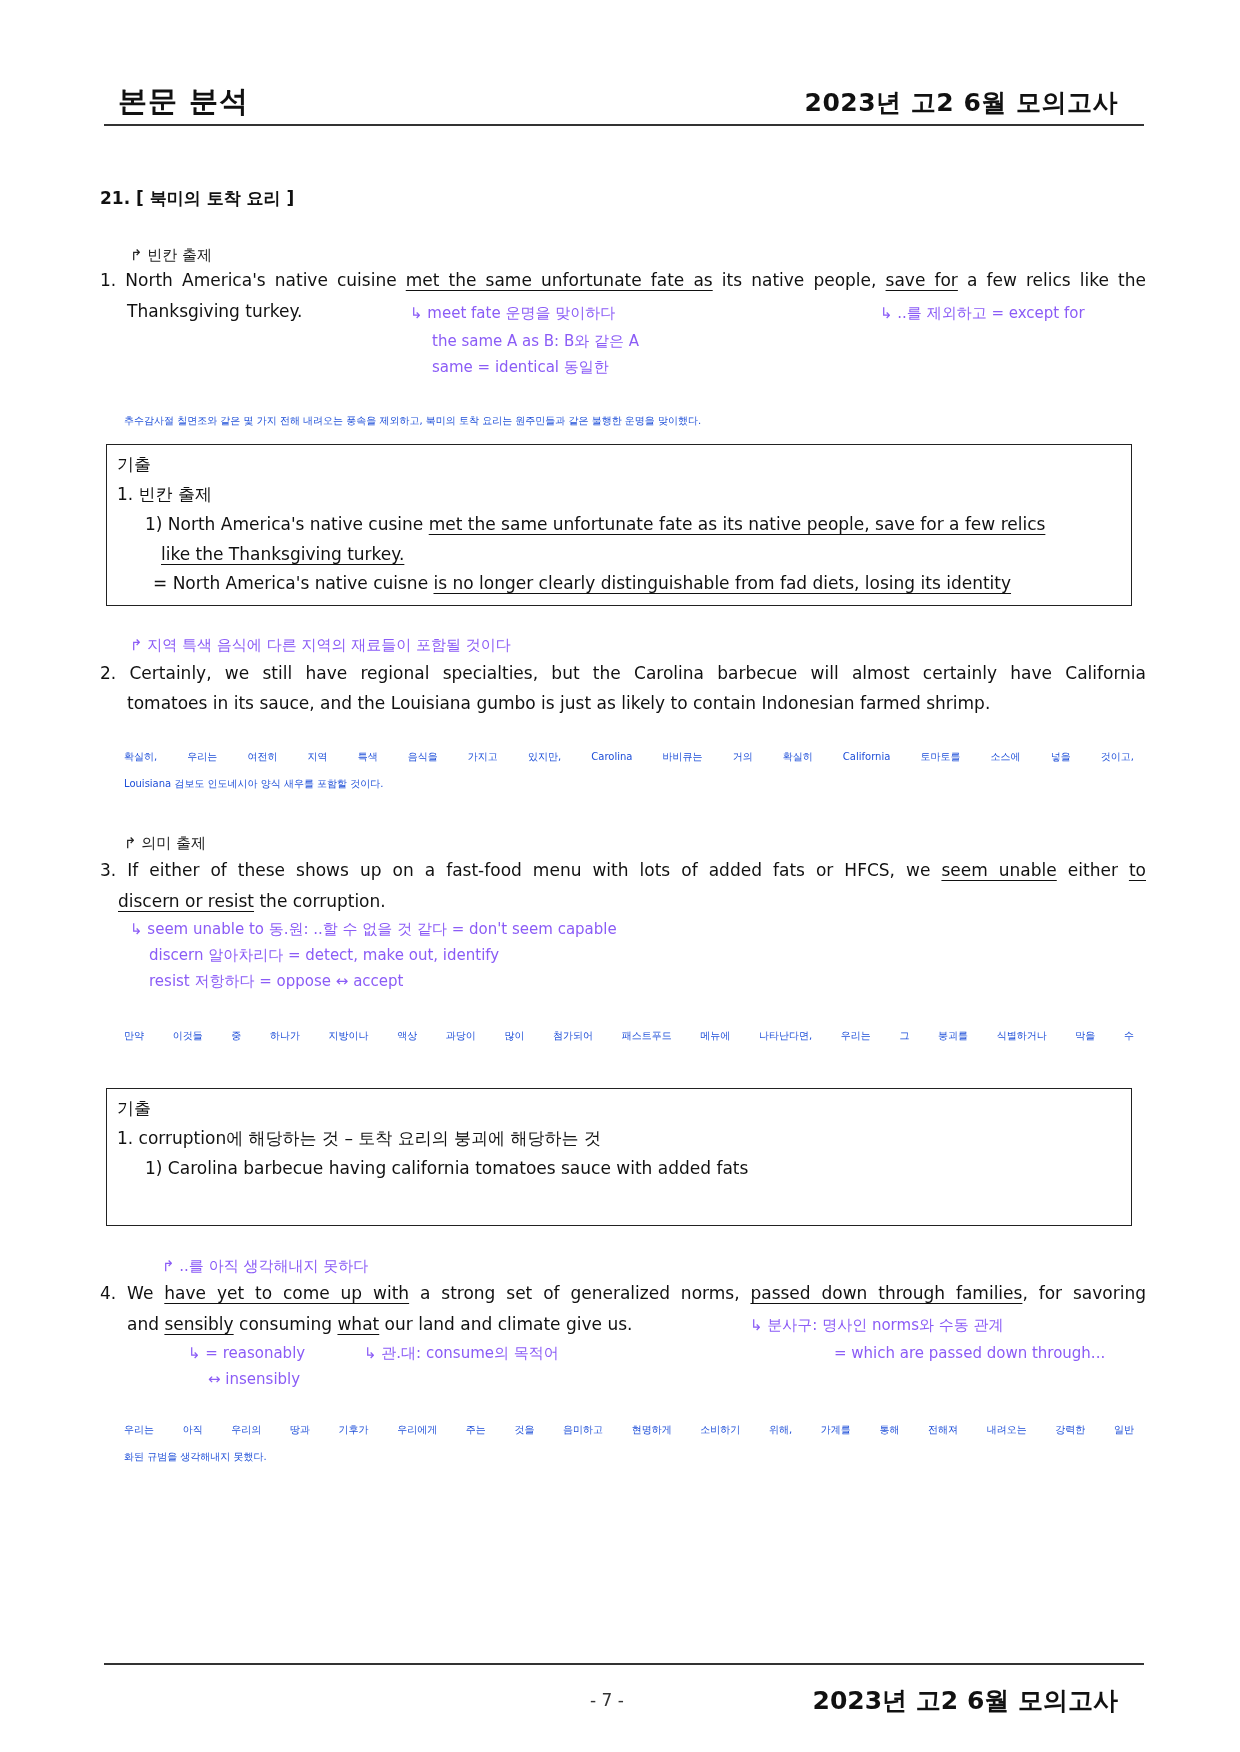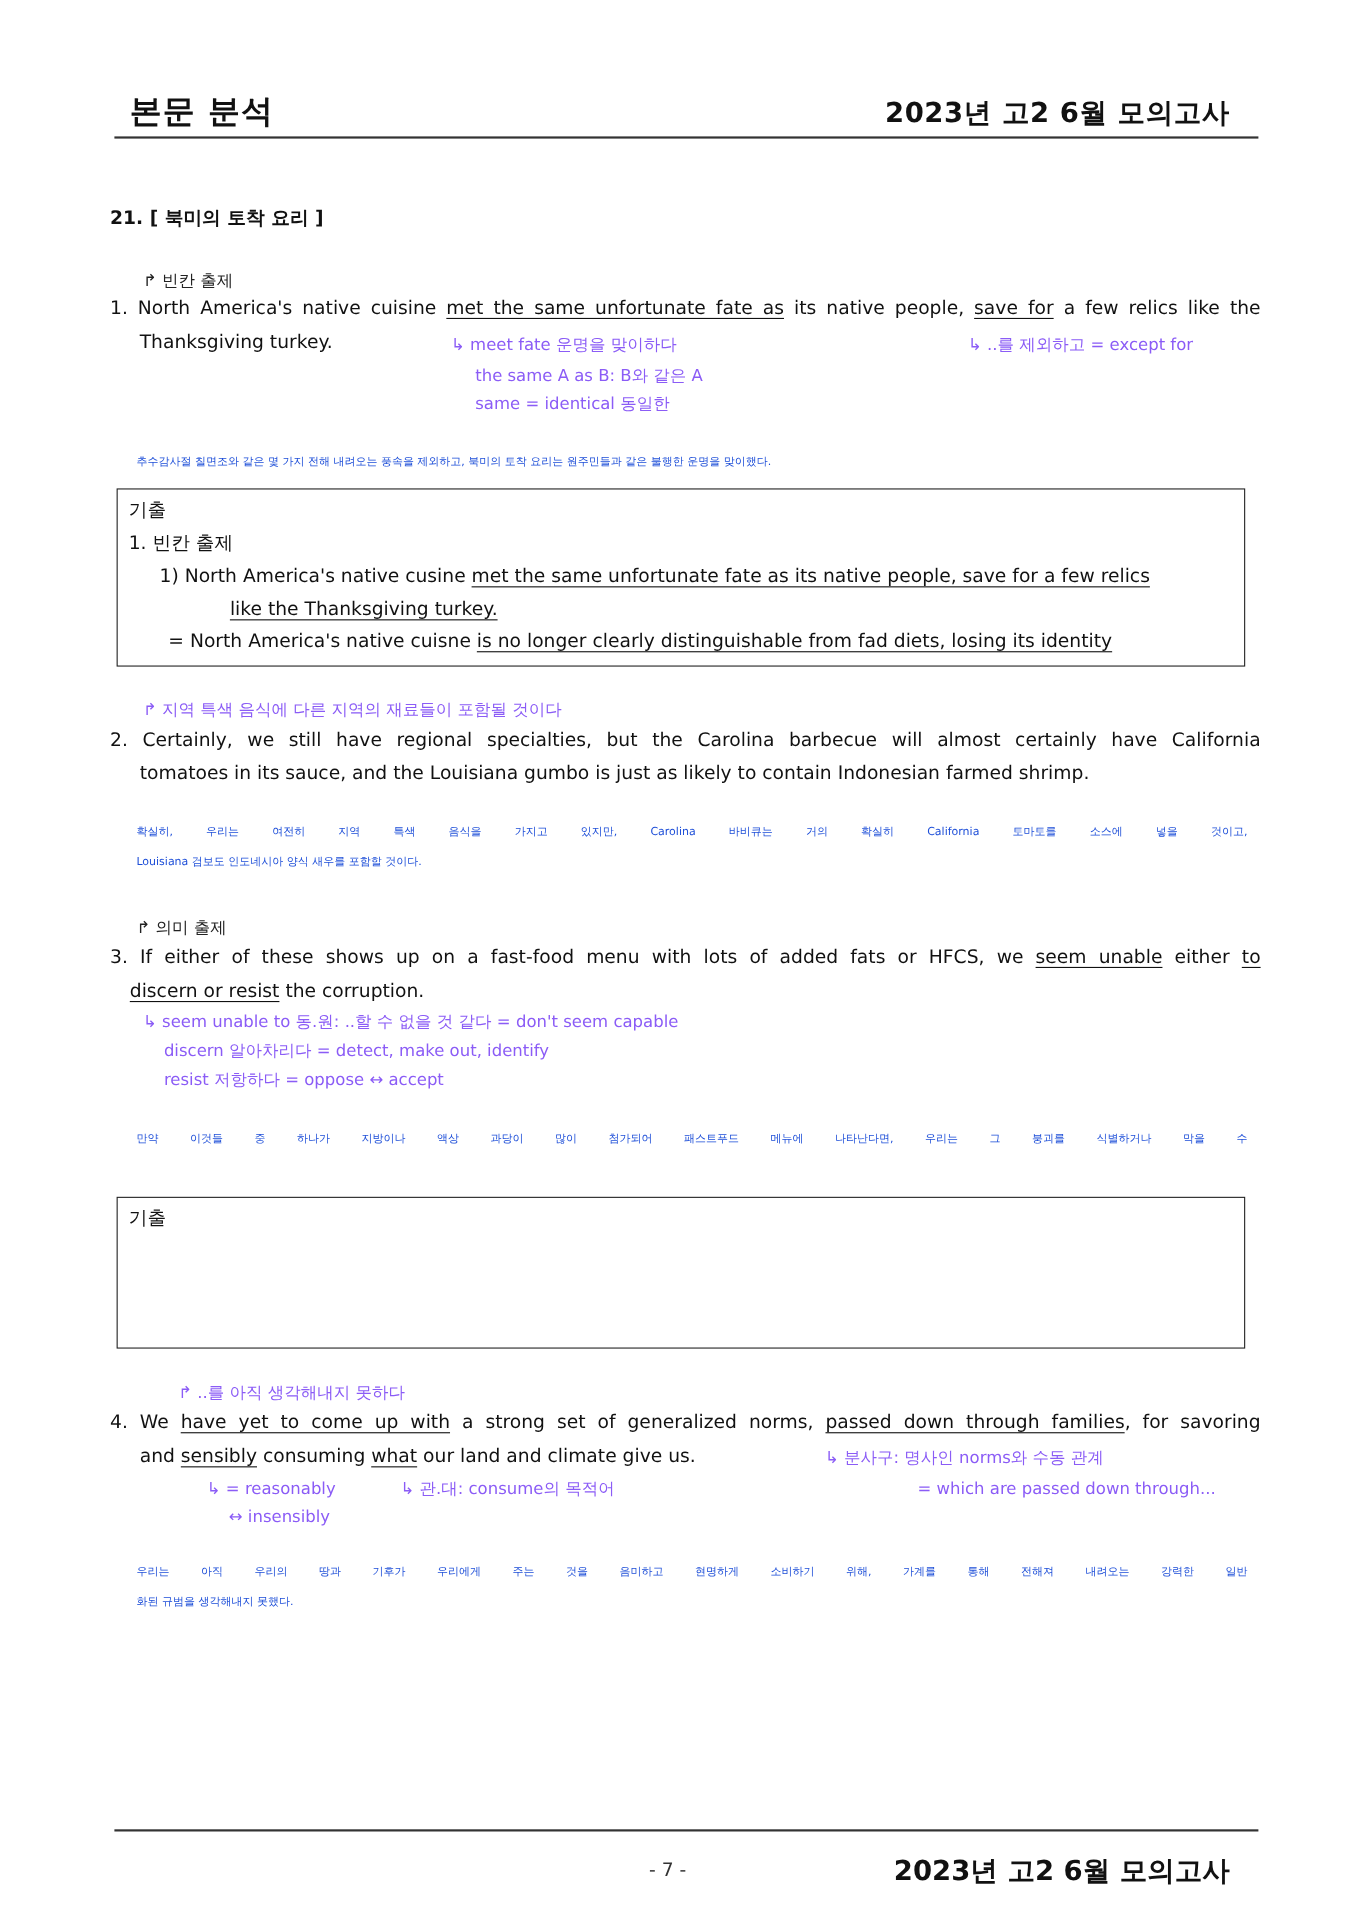--- a/index.html
+++ b/index.html
@@ -66,41 +66,43 @@
 <div class="line red" style="left:410px; top:302px;">↳ meet fate 운명을 맞이하다</div>
 <div class="line red" style="left:432px; top:330px;">the same A as B: B와 같은 A</div>
 <div class="line red" style="left:432px; top:356px;">same = identical 동일한</div>
 <div class="line red" style="left:880px; top:302px;">↳ ..를 제외하고 = except for</div>
 <div class="kor" style="left:124px; top:407px; width:1010px;">추수감사절 칠면조와 같은 몇 가지 전해 내려오는 풍속을 제외하고, 북미의 토착 요리는 원주민들과 같은 불행한 운명을 맞이했다.</div>
 
 <div class="box" style="top:444px; height:160px;">
   <div class="row" style="left:10px; top:8px;">기출</div>
   <div class="row" style="left:10px; top:38px;">1. 빈칸 출제</div>
   <div class="row" style="left:38px; top:68px;"><span>1) North America's native cusine </span><span class="u">met the same unfortunate fate as its native people, save for a few relics</span></div>
-  <div class="row" style="left:54px; top:98px;margin-left:48px;"><span class="u"> like the Thanksgiving turkey.</span></div>
+  <div class="row" style="left:54px; top:98px;"><span class="u"> like the Thanksgiving turkey.</span></div>
   <div class="row" style="left:46px; top:127px;"><span>= North America's native cuisne </span><span class="u">is no longer clearly distinguishable from fad diets, losing its identity</span></div>
 </div>
 
 <div class="line red" style="left:130px; top:634px;">↱ 지역 특색 음식에 다른 지역의 재료들이 포함될 것이다</div>
 <div class="just" style="top:658px;">2. Certainly, we still have regional specialties, but the Carolina barbecue will almost certainly have California</div>
 <div class="line" style="left:127px; top:692px;">tomatoes in its sauce, and the Louisiana gumbo is just as likely to contain Indonesian farmed shrimp.</div>
 <div class="kor" style="left:124px; top:743px; width:1010px; text-align:justify; text-align-last:justify;">확실히, 우리는 여전히 지역 특색 음식을 가지고 있지만, Carolina 바비큐는 거의 확실히 California 토마토를 소스에 넣을 것이고,</div>
 <div class="kor" style="left:124px; top:770px;">Louisiana 검보도 인도네시아 양식 새우를 포함할 것이다.</div>
 
 <div class="line blk-lbl" style="left:124px; top:832px;">↱ 의미 출제</div>
 <div class="just" style="top:855px;"><span>3. If either of these shows up on a fast-food menu with lots of added fats or HFCS, we </span><span class="u">seem unable</span><span> either </span><span class="u">to</span></div>
 <div class="line" style="left:118px; top:890px;"><span class="u"> discern or resist</span><span> the corruption.</span></div>
 <div class="line red" style="left:130px; top:918px;">↳ seem unable to 동.원: ..할 수 없을 것 같다 = don't seem capable</div>
 <div class="line red" style="left:149px; top:944px;">discern 알아차리다 = detect, make out, identify</div>
 <div class="line red" style="left:149px; top:970px;">resist 저항하다 = oppose ↔ accept</div>
 <div class="kor" style="left:124px; top:1022px; width:1010px; text-align:justify; text-align-last:justify;">만약 이것들 중 하나가 지방이나 액상 과당이 많이 첨가되어 패스트푸드 메뉴에 나타난다면, 우리는 그 붕괴를 식별하거나 막을 수</div>
 <div class="kor" style="left:124px; top:1096px;margin-top:40px;">없을 것 같다.</div>
 
 <div class="box" style="top:1088px; height:136px;">
   <div class="row" style="left:10px; top:8px;">기출</div>
+  <div class="row" style="left:10px; top:38px;">1. corruption에 해당하는 것 – 토착 요리의 붕괴에 해당하는 것</div>
+  <div class="row" style="left:38px; top:68px;">1) Carolina barbecue having california tomatoes sauce with added fats</div>
 </div>
 
 <div class="line red" style="left:162px; top:1255px;">↱ ..를 아직 생각해내지 못하다</div>
 <div class="just" style="top:1278px;"><span>4. We </span><span class="u">have yet to come up with</span><span> a strong set of generalized norms, </span><span class="u">passed down through families</span><span>, for savoring</span></div>
 <div class="line" style="left:127px; top:1313px;"><span>and </span><span class="u">sensibly</span><span> consuming </span><span class="u">what</span><span> our land and climate give us.</span></div>
 <div class="line red" style="left:188px; top:1342px;">↳ = reasonably</div>
 <div class="line red" style="left:208px; top:1368px;">↔ insensibly</div>
 <div class="line red" style="left:364px; top:1342px;">↳ 관.대: consume의 목적어</div>
 <div class="line red" style="left:750px; top:1314px;">↳ 분사구: 명사인 norms와 수동 관계</div>
 <div class="line red" style="left:834px; top:1342px;">= which are passed down through...</div>

